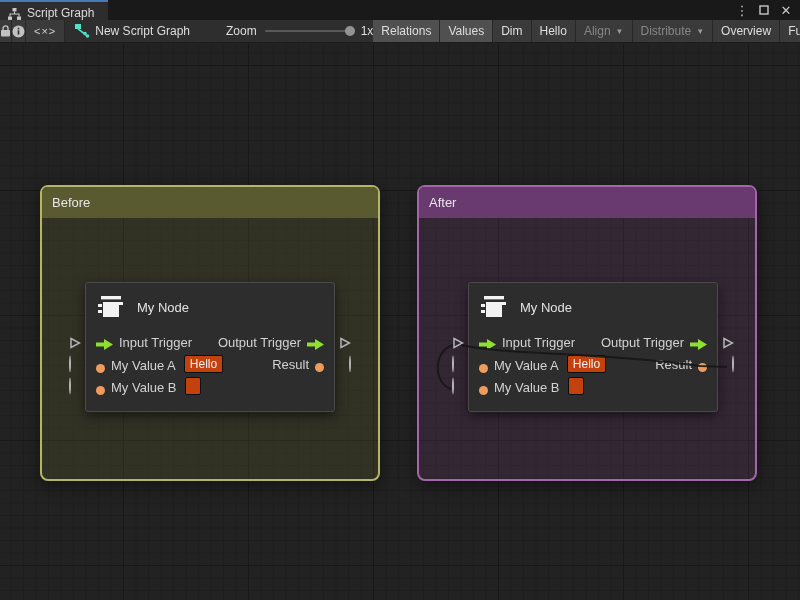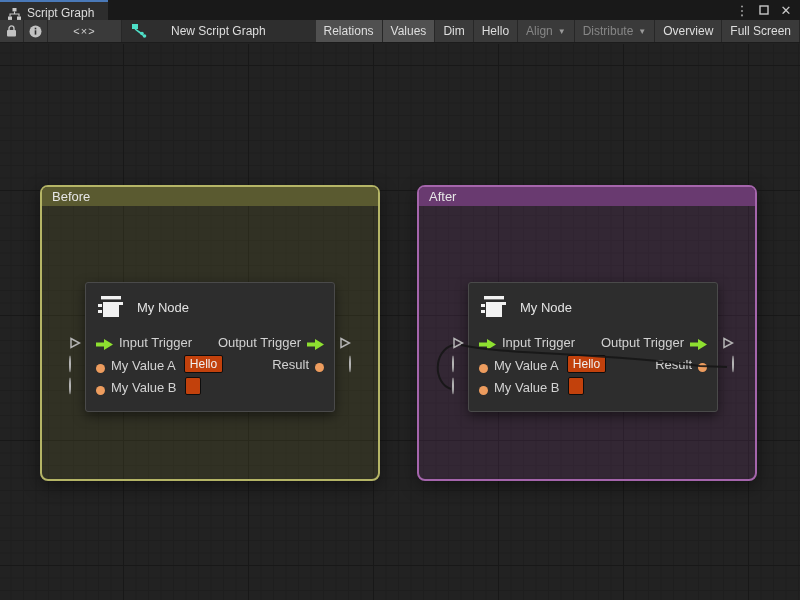--- a/index.html
+++ b/index.html
@@ -18,42 +18,42 @@
   
   .toolbar { height:23px; background:#2e2e2e; border-bottom:1px solid #1c1c1c;
              display:flex; align-items:stretch; font-size:12px; color:#dedede; white-space:nowrap; overflow:hidden; }
   .tbtn { display:flex; align-items:center; justify-content:center; padding:0 8px;
           background:#3a3a3a; border-right:1px solid #272727; }
   .tbtn.on { background:#505050; }
   .tbtn.disabled { color:#868686;text-align:right; }
   .tbtn .caret { font-size:8px; margin-left:5px; color:#9a9a9a; }
   .icon-btn { width:24px; padding:0; }
   .code-btn { width:74px; color:#cfcfcf; letter-spacing:1px; font-size:11px; }
-  .newgraph { display:flex; align-items:center; gap:24px; padding:0 10px; }
+  .newgraph { display:flex; align-items:center; gap:5px; padding:0 10px; }
   .zoom-wrap { display:flex; align-items:center; gap:8px; margin-left:26px; }
   .slider { position:relative; width:88px; height:2px; background:#5a5a5a; border-radius:1px; }
   .slider .handle { position:absolute; right:-2px; top:-4px; width:10px; height:10px;
                     border-radius:50%; background:#939393; }
   .toolbar-flex { flex:1; }
 
   
   .canvas { position:absolute; left:0; top:44px; width:800px; height:556px;
     background-color:#222222;
     background-image:
       linear-gradient(#181818 1px, transparent 1px),
       linear-gradient(90deg, #181818 1px, transparent 1px),
       linear-gradient(#1e1e1e 1px, transparent 1px),
       linear-gradient(90deg, #1e1e1e 1px, transparent 1px);
     background-size:125px 125px, 125px 125px, 12.5px 12.5px, 12.5px 12.5px;
     background-position:123px 21px, 123px 21px, 123px 21px, 123px 21px; }
 
   
   .group { position:absolute; width:340px; height:296px; border-radius:8px;
            border:2px solid; box-shadow:0 5px 18px rgba(0,0,0,.45); }
-  .group-header { height:19px; display:flex; align-items:center; padding:0 10px;
+  .group-header { height:31px; display:flex; align-items:center; padding:0 10px;
                   font-size:13px; color:#e6e6e6; border-radius:5px 5px 0 0; }
   .group.before { left:40px; top:141px; border-color:#b5b566; background:rgba(105,105,45,.22); }
   .group.before .group-header { background:#5a5a30; }
   .group.after { left:417px; top:141px; border-color:#a565ac; background:rgba(120,60,125,.20); }
   .group.after .group-header { background:#693a70; }
 
   
   .unit-node { position:absolute; width:250px; height:130px; background:#2d2d2d;
                border:1px solid #4a4a4a; border-radius:3px; font-size:13px;
                box-shadow:0 4px 12px rgba(0,0,0,.5); z-index:2; }
@@ -126,20 +126,27 @@
   <div class="newgraph">
     <svg width="15" height="14" viewBox="0 0 15 14">
       <rect x="0" y="0" width="6" height="5" fill="#4ee0c8"></rect>
       <path d="M3 5 L9 9 M3 5 L12 12" stroke="#4ee0c8" stroke-width="1.5" fill="none"></path>
       <circle cx="10" cy="9.5" r="1.8" fill="#4ee0c8"></circle>
         <circle cx="12.5" cy="12" r="1.8" fill="#4ee0c8"></circle>
     </svg>
     <span>New Script Graph</span>
   </div>
 
+  <div class="zoom-wrap">
+    <span>Zoom</span>
+    <div class="slider">
+      <div class="handle"></div>
+    </div>
+    <span>1x</span>
+  </div>
 
   <div class="toolbar-flex"></div>
 
   <div class="tbtn on">Relations</div>
   <div class="tbtn on">Values</div>
   <div class="tbtn">Dim</div>
   <div class="tbtn">Hello</div>
   <div class="tbtn disabled">
     <span>Align</span>
     <span class="caret">▼</span>

